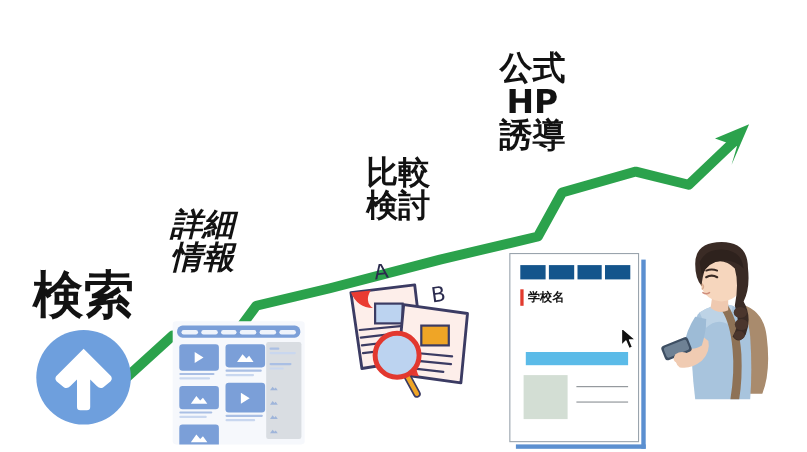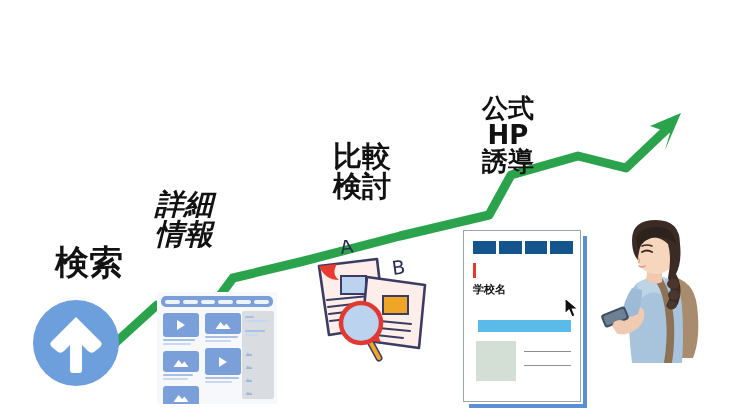--- a/index.html
+++ b/index.html
@@ -7,24 +7,24 @@
        font-family:"Liberation Sans","DejaVu Sans",sans-serif;}
   #stage{position:relative;width:734px;height:411px;background:#fff;}
 
   
   .stage-label{
     position:absolute;color:#121212;font-weight:bold;
     line-height:1.02;letter-spacing:0px;text-align:center;
     font-family:"DejaVu Sans","Liberation Sans",sans-serif;
     white-space:pre-line;
   }
-  #lbl-search{left:30px;  top:245px; font-size:34px;margin-left:25px;}
+  #lbl-search{left:30px;  top:245px; font-size:46px;}
   #lbl-detail{left:155px; top:190px; font-size:29px;font-style:italic;}
   #lbl-compare{left:333px;top:142px; font-size:29px;}
-  #lbl-official{left:482px;top:48px;  font-size:26px;margin-top:47px;}
+  #lbl-official{left:454px;top:48px;  font-size:30px;}
   #lbl-contact{left:617px;top:32px;   font-size:29px;}
 
   
   #trend{position:absolute;left:0;top:0;width:734px;height:411px;}
 
   
   #search-node{position:absolute;left:33px;top:300px;width:86px;height:86px;}
   #search-circle{width:86px;height:86px;border-radius:50%;background:#6e9fdd;}
   #search-arrow{position:absolute;left:0;top:0;width:86px;height:86px;}
 
@@ -47,21 +47,21 @@
   
   #compare-art{position:absolute;left:305px;top:240px;width:142px;height:142px;}
 
   
   #hp-card{position:absolute;left:463px;top:230px;width:118px;height:172px;
            background:#ffffff;border:1.6px solid #9aa4ad;box-sizing:border-box;}
   #hp-shadow{position:absolute;left:469px;top:236px;width:118px;height:172px;
              border-right:4px solid #5b8fd0;border-bottom:4px solid #5b8fd0;box-sizing:border-box;}
   #hp-nav{position:absolute;left:9px;top:10px;width:100px;height:13px;display:flex;gap:3px;}
   #hp-nav i{flex:1;background:#14558c;display:block;}
-  #hp-school{position:absolute;left:9px;top:32px;display:flex;align-items:flex-start;gap:4px;flex-direction:column;}
+  #hp-school{position:absolute;left:9px;top:32px;display:flex;align-items:flex-end;gap:4px;}
   #hp-school .bar{width:3px;height:15px;background:#e23b2e;}
   #hp-school .txt{font-size:11px;font-weight:bold;color:#111;
       font-family:"DejaVu Sans","Liberation Sans",sans-serif;}
   #hp-url{position:absolute;left:9px;top:54px;width:100px;height:20px;
           border:1.8px solid #111;border-radius:10px;display:flex;align-items:center;gap:3px;padding-left:4px;box-sizing:border-box;}
   #hp-url .utxt{font-size:11px;font-weight:bold;color:#111;letter-spacing:-0.2px;
       font-family:"DejaVu Serif","Liberation Serif",serif;}
   #hp-cursor{position:absolute;left:100px;top:66px;}
   #hp-banner{position:absolute;left:14px;top:89px;width:93px;height:12px;background:#5bbbe8;}
   #hp-img{position:absolute;left:12px;top:110px;width:40px;height:40px;background:#d3ded4;}

